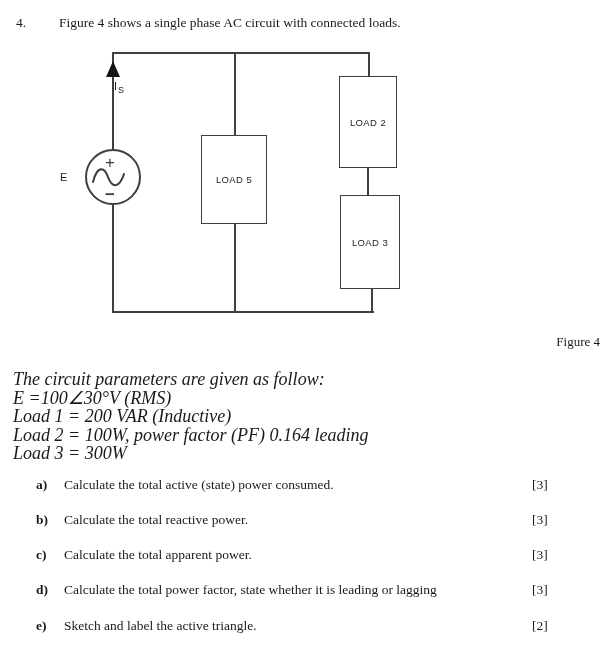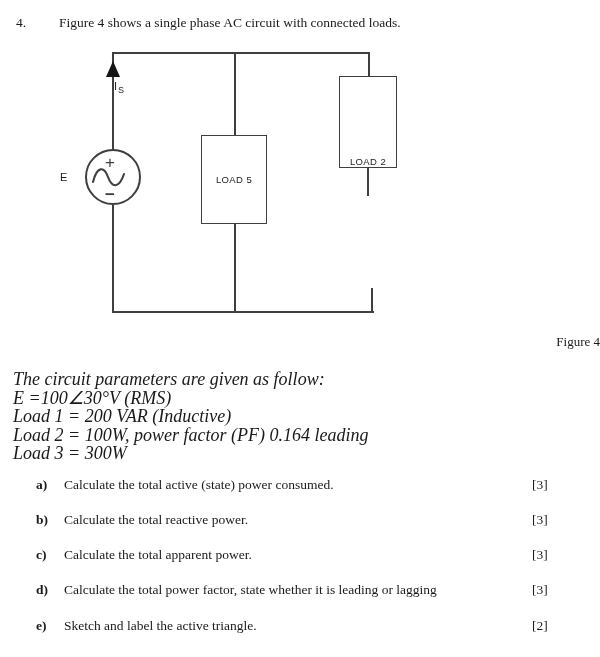--- a/index.html
+++ b/index.html
@@ -199,26 +199,29 @@
   <div class="wire wire-v" style="left:234px; top:12px; height:84px;"></div>
 
   <div class="load-box" style="left:201px; top:95px; width:66px; height:89px;">
     <span class="load-label">LOAD 5</span>
   </div>
 
   <div class="wire wire-v" style="left:234px; top:183px; height:89px;"></div>
 
   <div class="wire wire-v" style="left:368px; top:12px; height:25px;"></div>
 
-  <div class="load-box" style="left:339px; top:36px; width:58px; height:92px;align-items:flex-end;">
+  <div class="load-box" style="left:339px; top:36px; width:58px; height:92px;">
     <span class="load-label">LOAD 2</span>
   </div>
 
   <div class="wire wire-v" style="left:367px; top:127px; height:29px;"></div>
 
+  <div class="load-box" style="left:340px; top:155px; width:60px; height:94px;">
+    <span class="load-label">LOAD 3</span>
+  </div>
 
   <div class="wire wire-v" style="left:371px; top:248px; height:24px;"></div>
 </div>
 
 <div class="fig-caption">
   <span>Figure 4</span>
 </div>
 
 <div class="params">
   <div>The circuit parameters are given as follow:</div>

